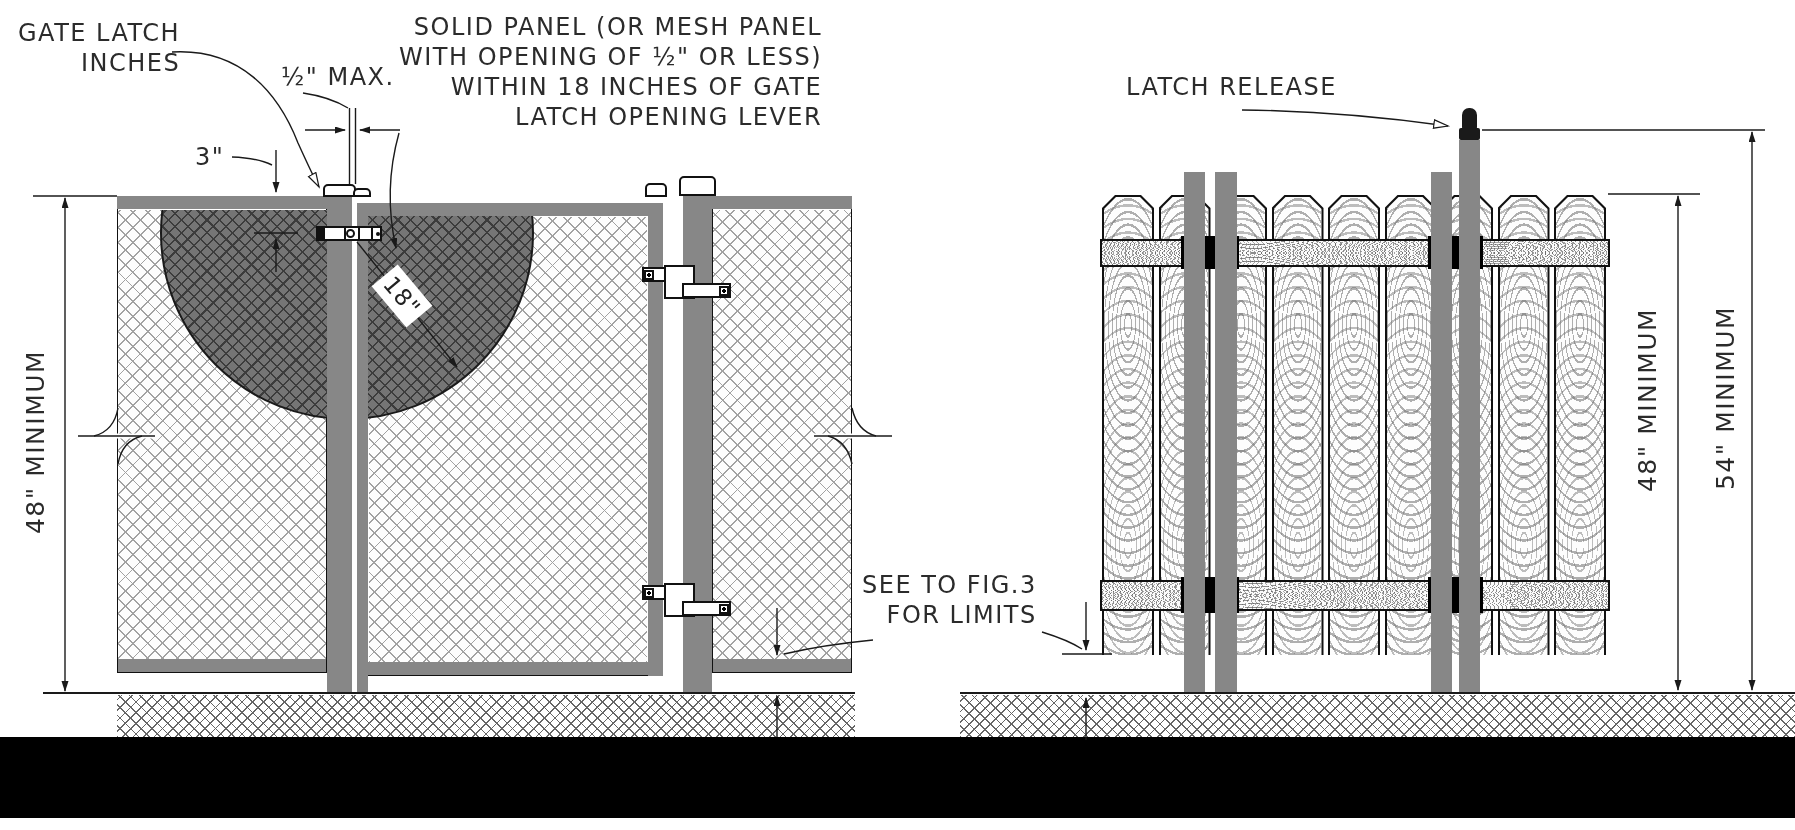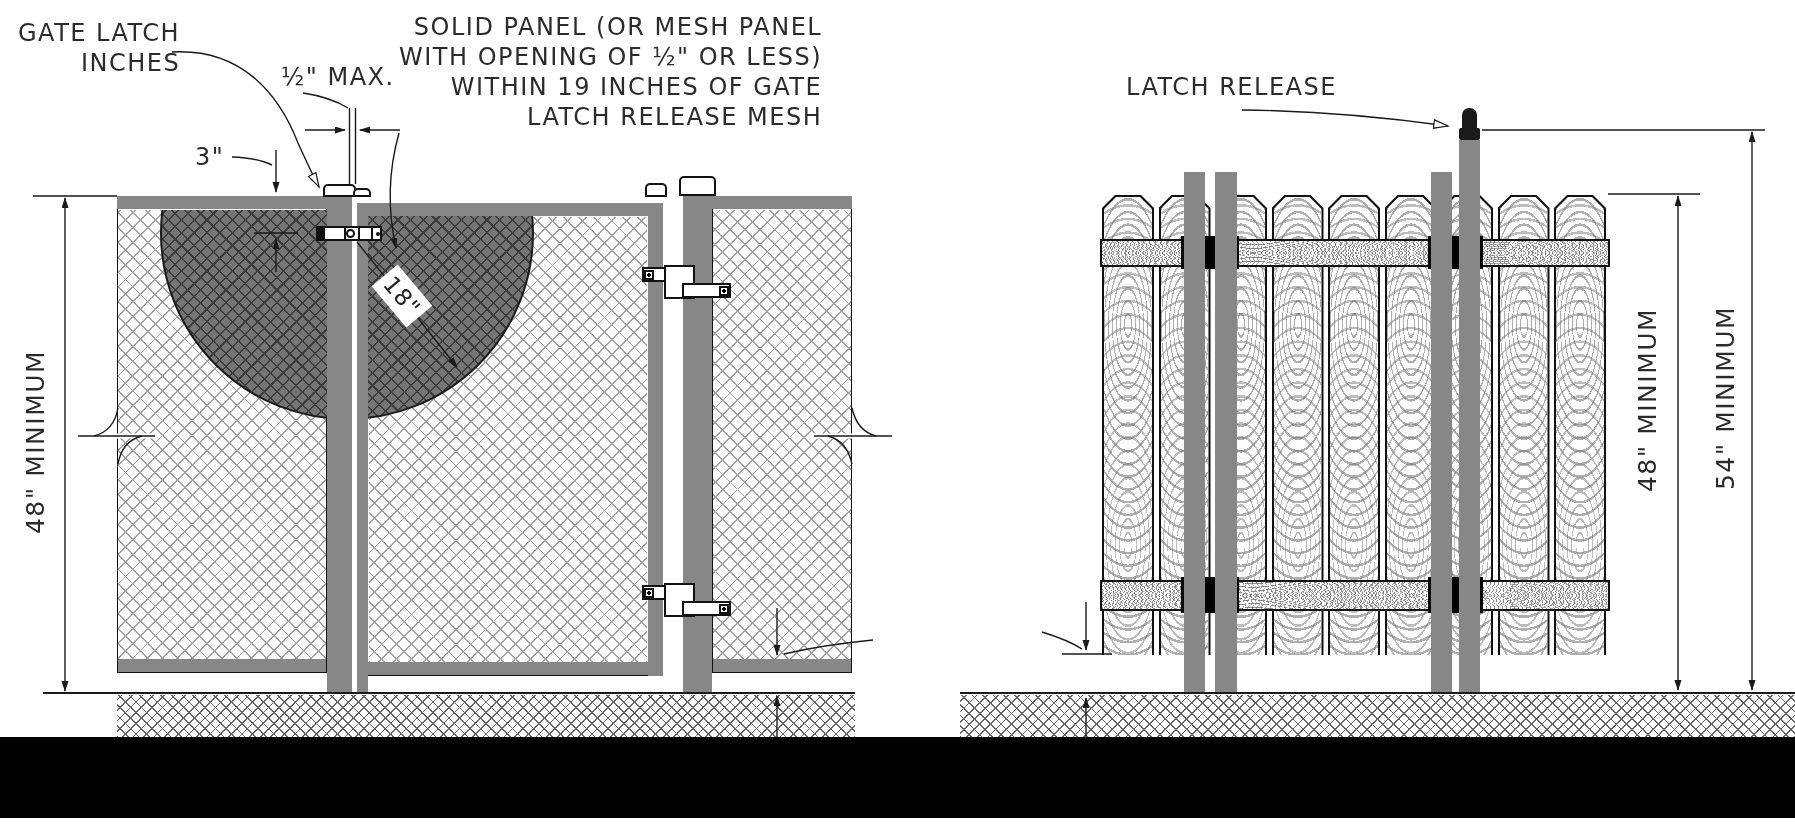--- a/index.html
+++ b/index.html
@@ -155,26 +155,30 @@
     <div>INCHES</div>
   </div>
 
   <div class="txt" style="left:281px;top:62px;">½" MAX.</div>
 
   <div class="txt" style="left:195px;top:142px;">3"</div>
 
   <div class="txt" style="left:399px;top:12px;">
     <div>SOLID PANEL (OR MESH PANEL</div>
     <div>WITH OPENING OF ½" OR LESS)</div>
-    <div>WITHIN 19 INCHES OF GATE</div>
-    <div>LATCH RELEASE MESH</div>
+    <div>WITHIN 18 INCHES OF GATE</div>
+    <div>LATCH OPENING LEVER</div>
   </div>
 
   <div class="txt rot" style="left:36px;top:442px;font-size:25px;">48" MINIMUM</div>
 
+  <div class="txt" style="left:862px;top:570px;">
+    <div>SEE TO FIG.3</div>
+    <div>FOR LIMITS</div>
+  </div>
 
   <div class="txt" style="left:1078px;top:72px;margin-left:48px;">LATCH RELEASE</div>
 
   <div class="txt rot" style="left:1648px;top:400px;font-size:25px;">48" MINIMUM</div>
   <div class="txt rot" style="left:1726px;top:398px;font-size:25px;">54" MINIMUM</div>
 
   <svg width="1795" height="830" viewBox="0 0 1795 830">
     <defs>
       <marker id="mArr" markerWidth="12" markerHeight="9" refX="10" refY="3.5" orient="auto-start-reverse" markerUnits="userSpaceOnUse">
         <path d="M0,0 L11,3.5 L0,7 Z" fill="#1a1a1a"></path>

